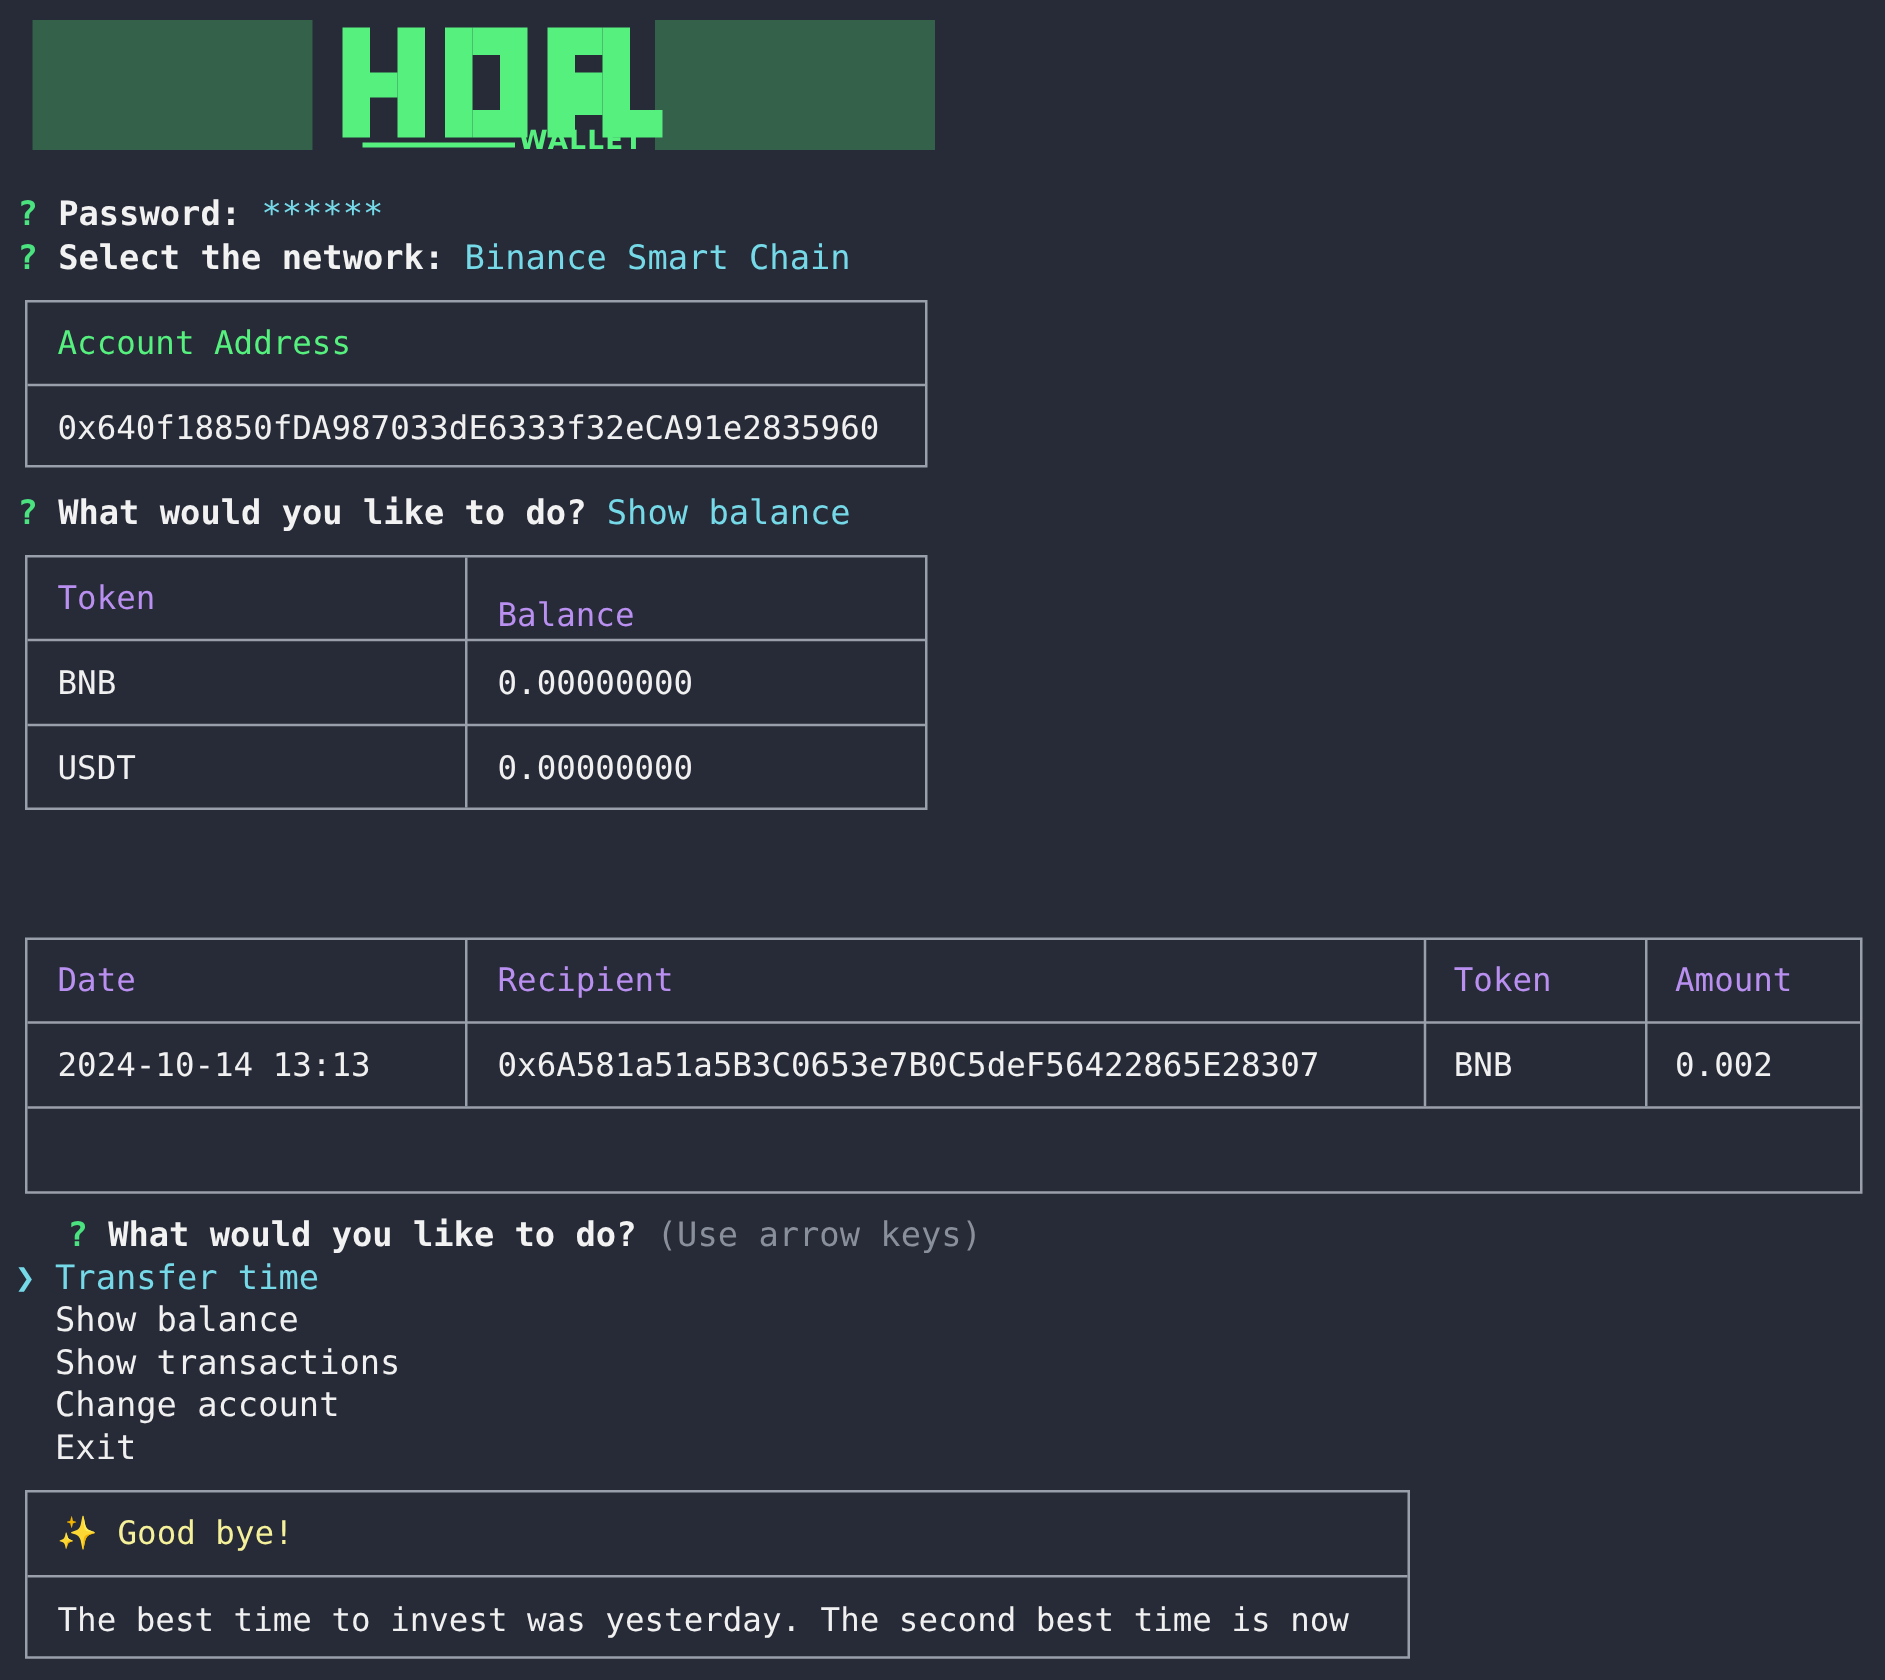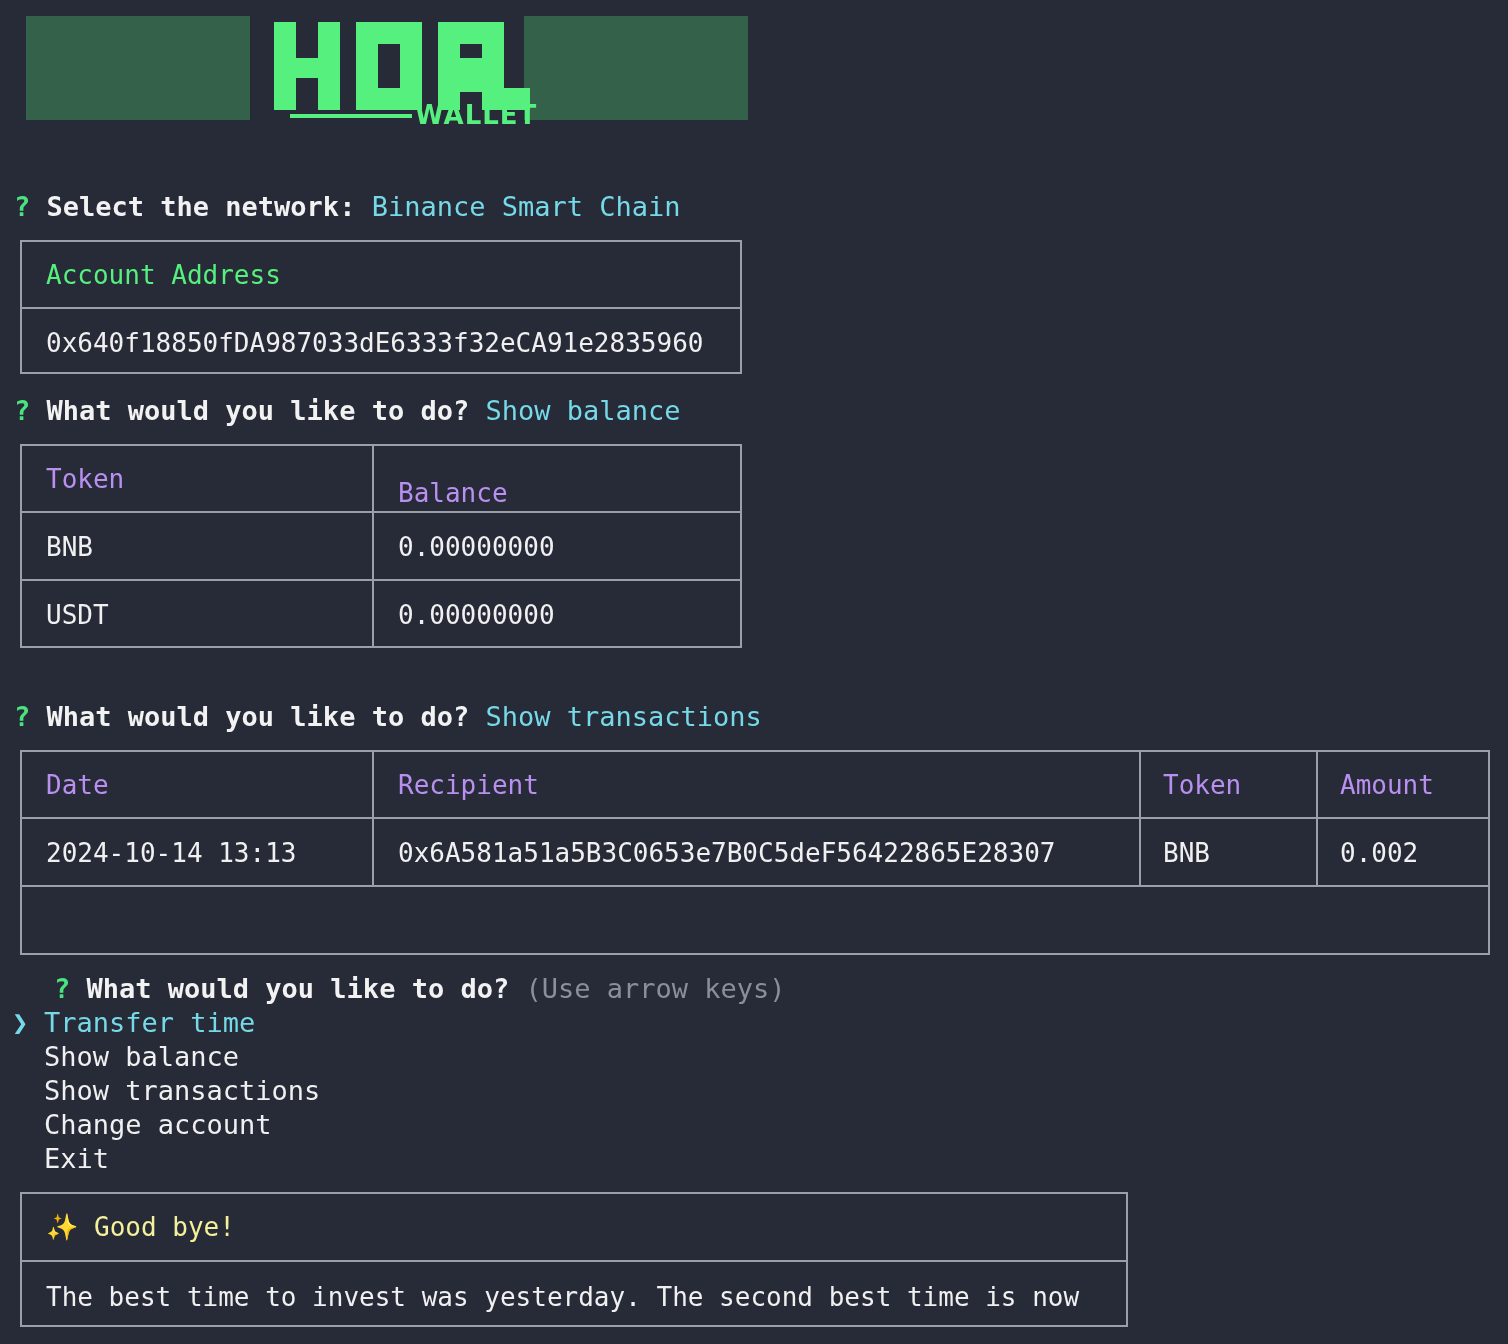--- a/index.html
+++ b/index.html
@@ -44,21 +44,21 @@
     height: 104px;
   }
   .px { position: absolute; background: #56f07e; }
 
   .wallet-word {
     position: absolute;
     left: 389px;
     top: 86px;
     font-family: "DejaVu Sans", "Liberation Sans", sans-serif;
     font-weight: 700;
-    font-size: 26px;
+    font-size: 21px;
     letter-spacing: 1px;
     color: #56f07e;
     line-height: 1;
   }
   .logo-rule {
     position: absolute;
     left: 264px;
     top: 98px;
     width: 122px;
     height: 4px;
@@ -151,20 +151,21 @@
       <div class="px" style="left:192px;top:42px; width:22px; height:34px;"></div>
 
       <div class="px" style="left:214px;top:6px;  width:22px; height:88px;"></div>
       <div class="px" style="left:236px;top:72px; width:26px; height:22px;"></div>
     </div>
 
     <div class="logo-rule"></div>
     <div class="wallet-word">WALLET</div>
   </div>
 
+  <div class="line" style="left:14px; top:155px;"><span class="q-mark">?</span><span class="q-text"> </span><span class="q-text">Password:</span><span class="q-text"> </span><span class="q-answer">******</span></div>
 
   <div class="line" style="left:14px; top:190px;"><span class="q-mark">?</span><span class="q-text"> </span><span class="q-text">Select the network:</span><span class="q-text"> </span><span class="q-answer">Binance Smart Chain</span></div>
 
   <div class="box" style="left:20px; top:240px; width:722px; height:134px;">
     <div class="rowline" style="top:65px; width:718px;"></div>
     <div class="cell hdr-green" style="left:24px; top:18px;">Account Address</div>
     <div class="cell val" style="left:24px; top:86px;">0x640f18850fDA987033dE6333f32eCA91e2835960</div>
   </div>
 
   <div class="line" style="left:14px; top:394px;"><span class="q-mark">?</span><span class="q-text"> </span><span class="q-text">What would you like to do?</span><span class="q-text"> </span><span class="q-answer">Show balance</span></div>
@@ -176,21 +177,20 @@
 
     <div class="cell hdr-purple" style="left:24px;  top:18px;">Token</div>
     <div class="cell hdr-purple" style="left:376px; top:32px;text-align:center;">Balance</div>
 
     <div class="cell val" style="left:24px;  top:86px;">BNB</div>
     <div class="cell val" style="left:376px; top:86px;">0.00000000</div>
     <div class="cell val" style="left:24px;  top:154px;">USDT</div>
     <div class="cell val" style="left:376px; top:154px;">0.00000000</div>
   </div>
 
-  <div class="line" style="left:14px; top:700px;"><span class="q-mark">?</span><span class="q-text"> </span><span class="q-text">What would you like to do?</span><span class="q-text"> </span><span class="q-answer">Show transactions</span></div>
 
   <div class="box" style="left:20px; top:750px; width:1470px; height:205px;">
     <div class="rowline" style="top:65px;  width:1466px;"></div>
     <div class="rowline" style="top:133px; width:1466px;"></div>
     <div class="colline" style="left:350px;  height:133px;"></div>
     <div class="colline" style="left:1117px; height:133px;"></div>
     <div class="colline" style="left:1294px; height:133px;"></div>
 
     <div class="cell hdr-purple" style="left:24px;   top:18px;">Date</div>
     <div class="cell hdr-purple" style="left:376px;  top:18px;">Recipient</div>

